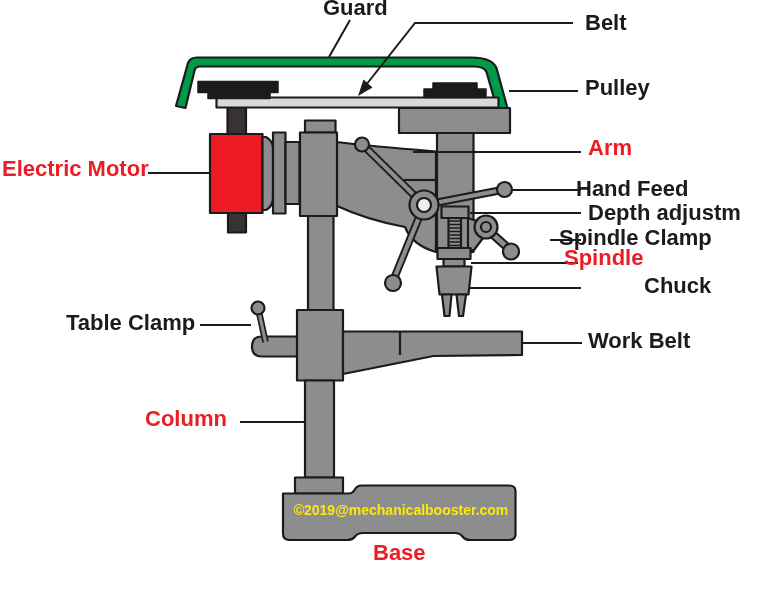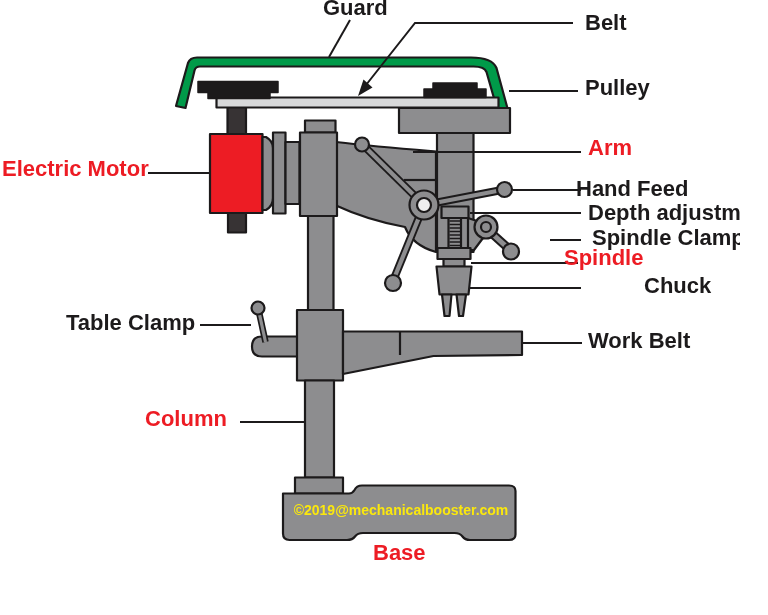--- a/index.html
+++ b/index.html
@@ -140,21 +140,21 @@
     <polygon fill="#1c1a1b" points="358,96 363.5,79.5 372.5,87.5"></polygon>
   </svg>
 
   <div class="lbl" style="left:323px;top:-3px;">Guard</div>
   <div class="lbl" style="left:585px;top:12px;">Belt</div>
   <div class="lbl" style="left:585px;top:77px;">Pulley</div>
   <div class="lbl red" style="left:2px;top:158px;">Electric Motor</div>
   <div class="lbl red" style="left:588px;top:137px;">Arm</div>
   <div class="lbl" style="left:576px;top:178px;">Hand Feed</div>
   <div class="lbl" style="left:588px;top:202px;">Depth adjustment</div>
-  <div class="lbl" style="left:592px;top:227px;text-align:right;">Spindle Clamp</div>
+  <div class="lbl" style="left:559px;top:227px;text-align:right;">Spindle Clamp</div>
   <div class="lbl red" style="left:564px;top:247px;">Spindle</div>
   <div class="lbl" style="left:608px;top:275px;margin-left:36px;">Chuck</div>
   <div class="lbl" style="left:66px;top:312px;">Table Clamp</div>
   <div class="lbl" style="left:588px;top:330px;">Work Belt</div>
   <div class="lbl red" style="left:145px;top:408px;">Column</div>
   <div class="lbl red" style="left:373px;top:542px;">Base</div>
 
   <div class="watermark">©2019@mechanicalbooster.com</div>
 
 

